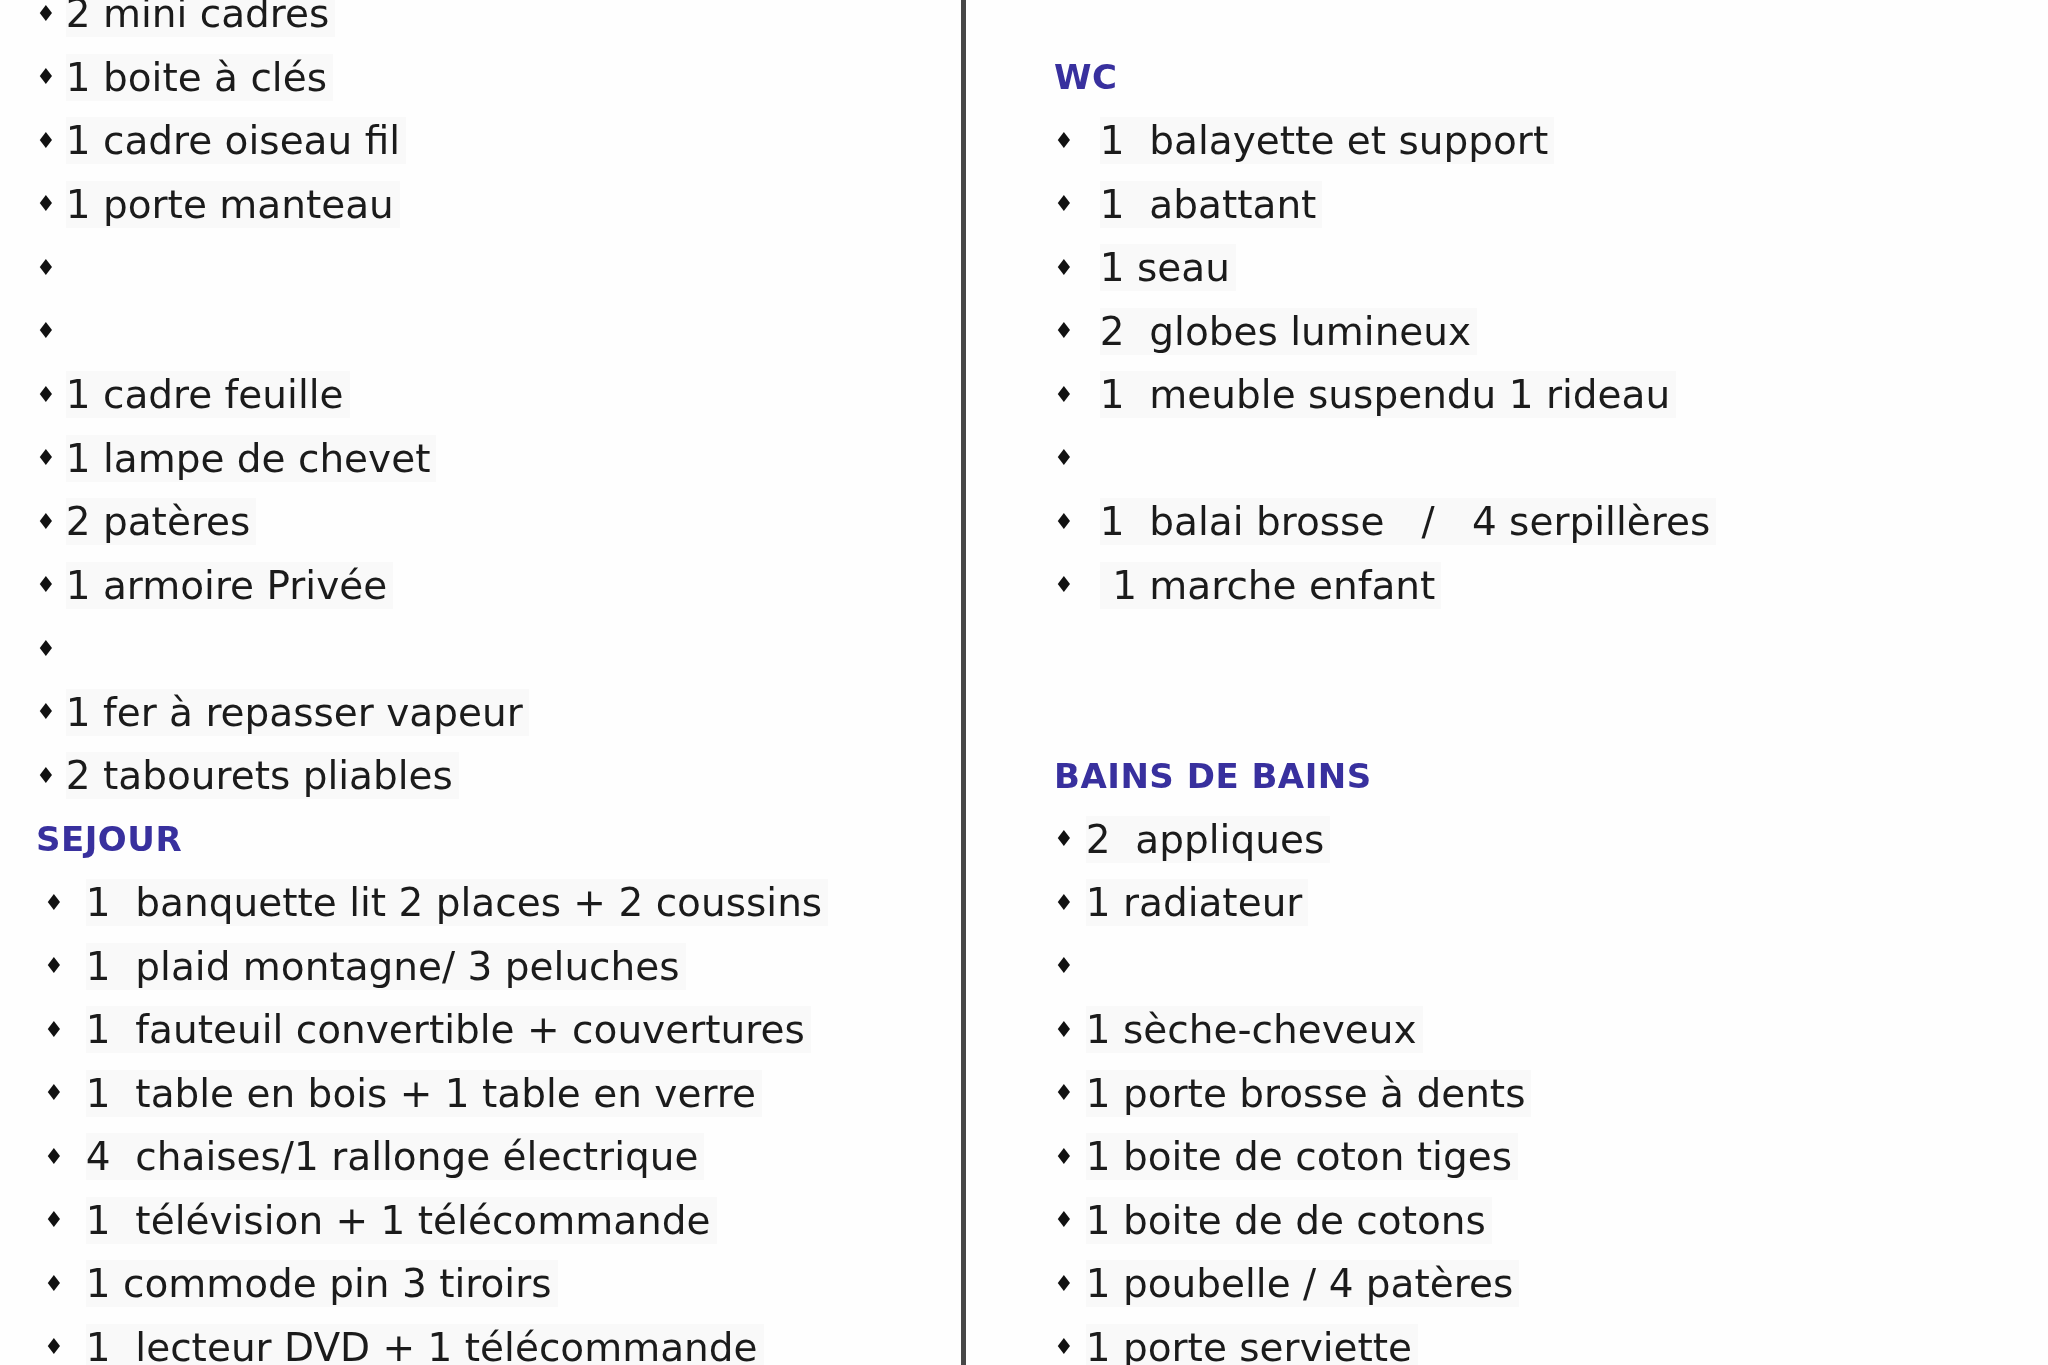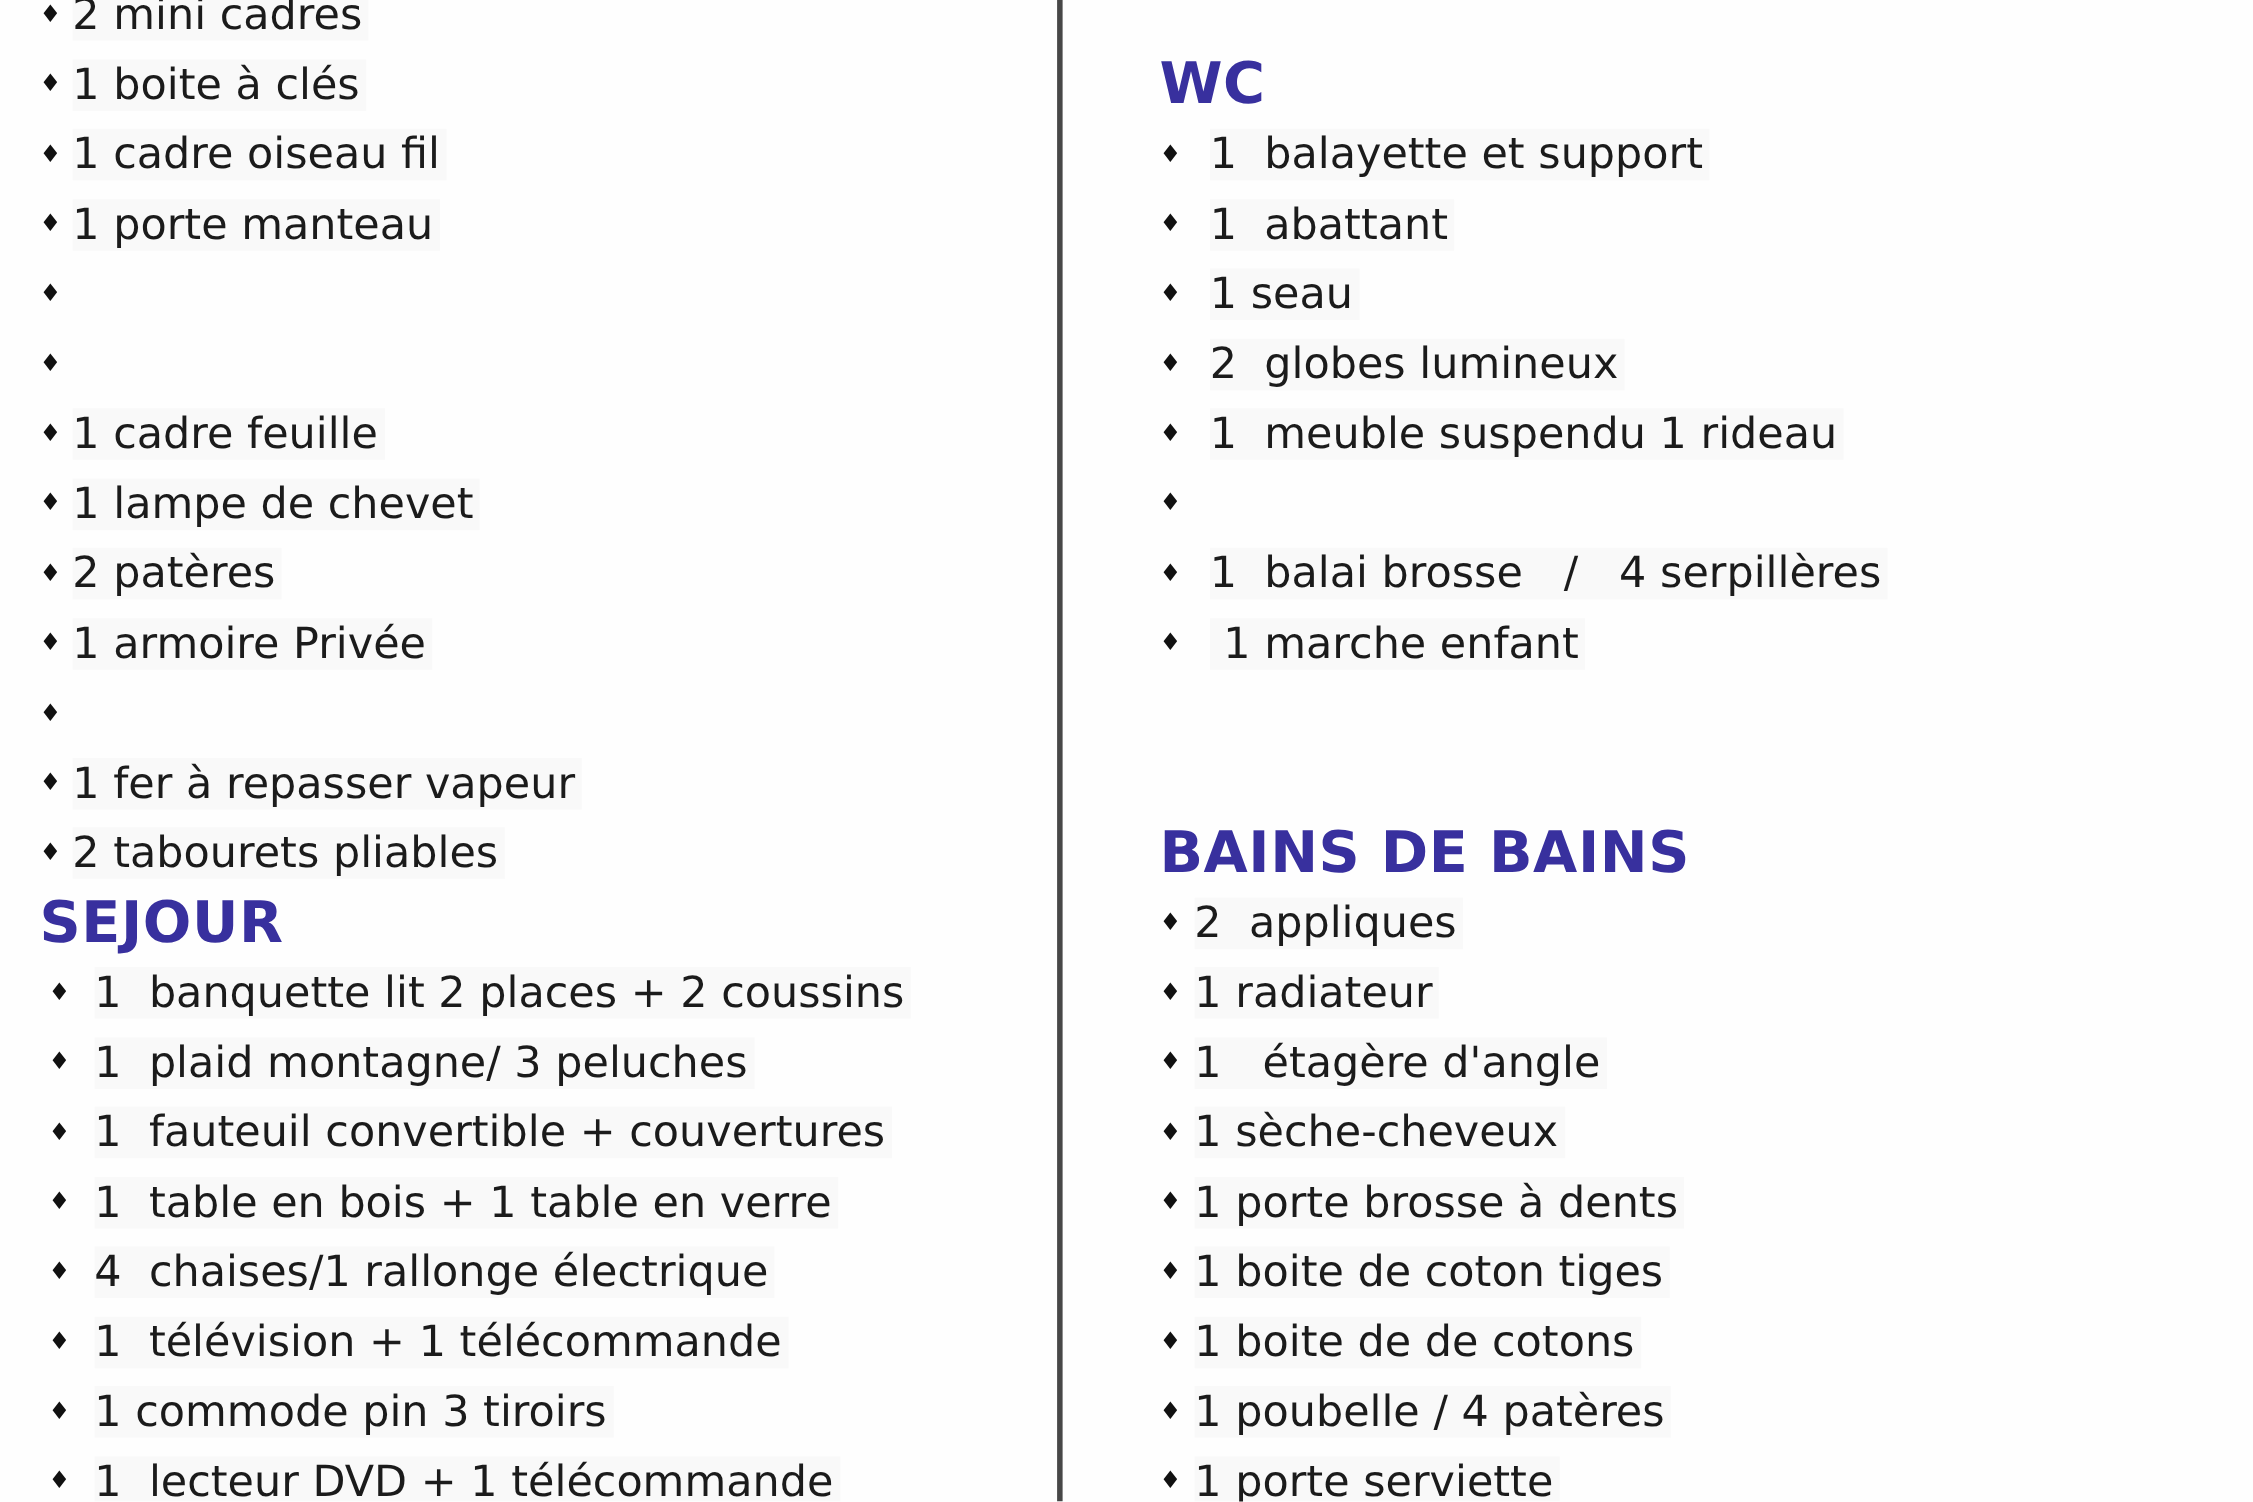--- a/index.html
+++ b/index.html
@@ -45,21 +45,21 @@
     line-height: 1;
     flex: 0 0 auto;
   }
   .item-text {
     font-size: 39px;
     color: #1b1b1b;
     background: rgba(0,0,0,0.018);
     padding: 1px 6px 1px 0;
   }
   .header-text {
-    font-size: 52px;
+    font-size: 34px;
     font-weight: bold;
     color: #38309e;
     letter-spacing: 0.5px;
   }
 
   
   .col-left .sec0 .bullet { margin-right: 10px; }
   
   .col-left .sec1 { padding-left: 8px; }
   .col-left .sec1 .bullet { margin-right: 22px; }
@@ -107,21 +107,21 @@
       <div class="line item-line sec0"><span class="bullet">♦</span><span class="item-text">2  globes lumineux</span></div>
       <div class="line item-line sec0"><span class="bullet">♦</span><span class="item-text">1  meuble suspendu 1 rideau</span></div>
       <div class="line item-line sec0"><span class="bullet">♦</span></div>
       <div class="line item-line sec0"><span class="bullet">♦</span><span class="item-text">1  balai brosse   /   4 serpillères</span></div>
       <div class="line item-line sec0"><span class="bullet">♦</span><span class="item-text"> 1 marche enfant</span></div>
       <div class="line blank-line"></div>
       <div class="line blank-line"></div>
       <div class="line header-line"><span class="header-text">BAINS DE BAINS</span></div>
       <div class="line item-line sec1"><span class="bullet">♦</span><span class="item-text">2  appliques</span></div>
       <div class="line item-line sec1"><span class="bullet">♦</span><span class="item-text">1 radiateur</span></div>
-      <div class="line item-line sec1"><span class="bullet">♦</span><span class="item-text">1   étagère d'angle</span></div>
+      <div class="line item-line sec1"><span class="bullet">♦</span></div>
       <div class="line item-line sec1"><span class="bullet">♦</span><span class="item-text">1 sèche-cheveux</span></div>
       <div class="line item-line sec1"><span class="bullet">♦</span><span class="item-text">1 porte brosse à dents</span></div>
       <div class="line item-line sec1"><span class="bullet">♦</span><span class="item-text">1 boite de coton tiges</span></div>
       <div class="line item-line sec1"><span class="bullet">♦</span><span class="item-text">1 boite de de cotons</span></div>
       <div class="line item-line sec1"><span class="bullet">♦</span><span class="item-text">1 poubelle / 4 patères</span></div>
       <div class="line item-line sec1"><span class="bullet">♦</span><span class="item-text">1 porte serviette</span></div>
     </div>
 </div>
 
 </body></html>

